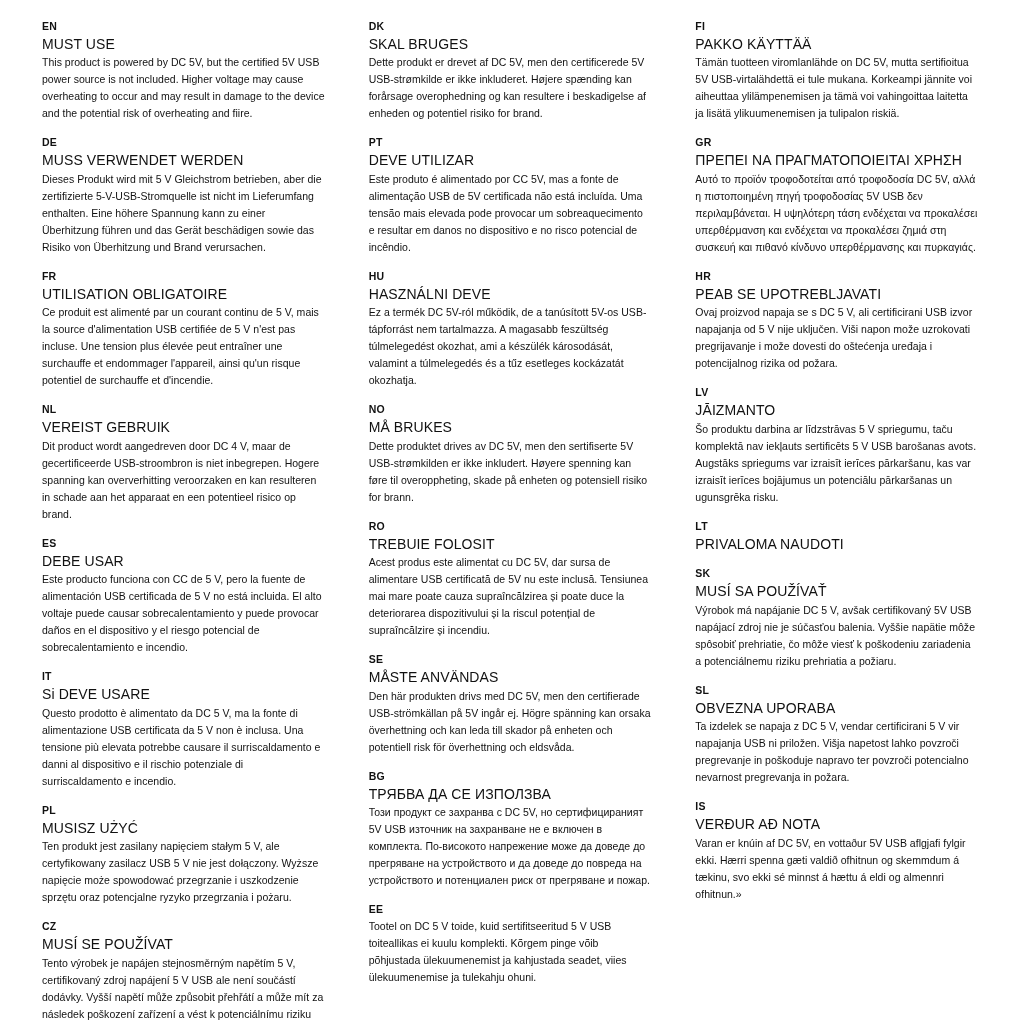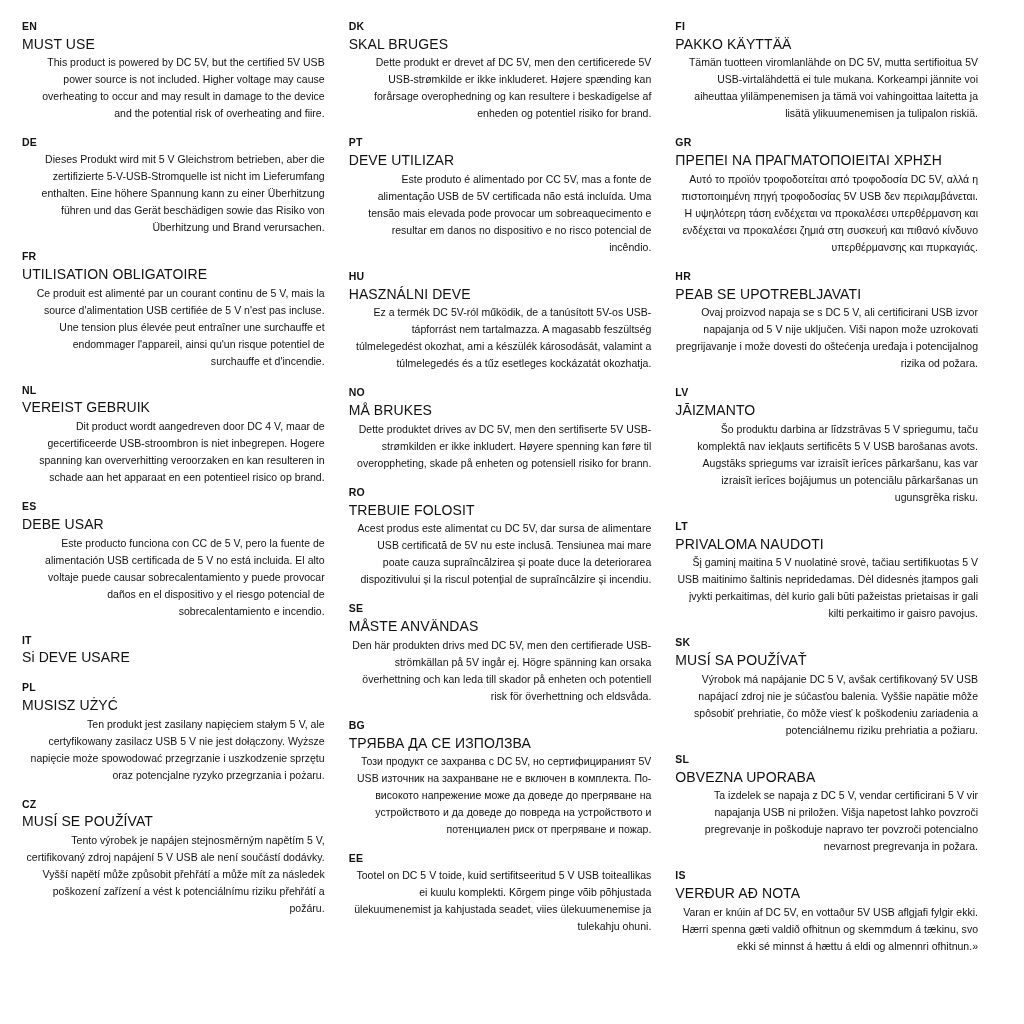--- a/index.html
+++ b/index.html
@@ -20,20 +20,21 @@
     height: 1024px;
     padding: 20px 22px 10px 22px;
     display: flex;
     flex-direction: row;
     gap: 0;
   }
   .column {
     box-sizing: border-box;
     width: 333px;
     padding-right: 24px;
+    margin-left: 20px;
   }
   .entry {
     margin-bottom: 14px;
   }
   .lang-code {
     font-size: 10.5px;
     font-weight: bold;
     letter-spacing: 0.2px;
     color: #111;
     margin-bottom: 2px;
@@ -44,56 +45,58 @@
     color: #111;
     margin-bottom: 1px;
     line-height: 1.35;
     letter-spacing: 0.1px;
   }
   .body-text {
     font-size: 10.5px;
     color: #111;
     line-height: 1.62;
     letter-spacing: 0.02px;
-    text-align: right;
+    text-align: left;
   }
 </style>
 </head>
 <body>
 
 <div class="page">
 
   <div class="column">
     <div class="entry">
       <div class="lang-code">EN</div>
       <div class="heading">MUST USE</div>
       <div class="body-text">This product is powered by DC 5V, but the certified 5V USB power source is not included. Higher voltage may cause overheating to occur and may result in damage to the device and the potential risk of overheating and fiire.</div>
     </div>
     <div class="entry">
       <div class="lang-code">DE</div>
+      <div class="heading">MUSS VERWENDET WERDEN</div>
       <div class="body-text">Dieses Produkt wird mit 5 V Gleichstrom betrieben, aber die zertifizierte 5-V-USB-Stromquelle ist nicht im Lieferumfang enthalten. Eine höhere Spannung kann zu einer Überhitzung führen und das Gerät beschädigen sowie das Risiko von Überhitzung und Brand verursachen.</div>
     </div>
     <div class="entry">
       <div class="lang-code">FR</div>
       <div class="heading">UTILISATION OBLIGATOIRE</div>
       <div class="body-text">Ce produit est alimenté par un courant continu de 5 V, mais la source d'alimentation USB certifiée de 5 V n'est pas incluse. Une tension plus élevée peut entraîner une surchauffe et endommager l'appareil, ainsi qu'un risque potentiel de surchauffe et d'incendie.</div>
     </div>
     <div class="entry">
       <div class="lang-code">NL</div>
       <div class="heading">VEREIST GEBRUIK</div>
       <div class="body-text">Dit product wordt aangedreven door DC 4 V, maar de gecertificeerde USB-stroombron is niet inbegrepen. Hogere spanning kan oververhitting veroorzaken en kan resulteren in schade aan het apparaat en een potentieel risico op brand.</div>
     </div>
     <div class="entry">
       <div class="lang-code">ES</div>
       <div class="heading">DEBE USAR</div>
       <div class="body-text">Este producto funciona con CC de 5 V, pero la fuente de alimentación USB certificada de 5 V no está incluida. El alto voltaje puede causar sobrecalentamiento y puede provocar daños en el dispositivo y el riesgo potencial de sobrecalentamiento e incendio.</div>
     </div>
     <div class="entry">
       <div class="lang-code">IT</div>
       <div class="heading">Si DEVE USARE</div>
+      <div class="body-text">Questo prodotto è alimentato da DC 5 V, ma la fonte di alimentazione USB certificata da 5 V non è inclusa. Una tensione più elevata potrebbe causare il surriscaldamento e danni al dispositivo e il rischio potenziale di surriscaldamento e incendio.</div>
     </div>
     <div class="entry">
       <div class="lang-code">PL</div>
       <div class="heading">MUSISZ UŻYĆ</div>
       <div class="body-text">Ten produkt jest zasilany napięciem stałym 5 V, ale certyfikowany zasilacz USB 5 V nie jest dołączony. Wyższe napięcie może spowodować przegrzanie i uszkodzenie sprzętu oraz potencjalne ryzyko przegrzania i pożaru.</div>
     </div>
     <div class="entry">
       <div class="lang-code">CZ</div>
       <div class="heading">MUSÍ SE POUŽÍVAT</div>
       <div class="body-text">Tento výrobek je napájen stejnosměrným napětím 5 V, certifikovaný zdroj napájení 5 V USB ale není součástí dodávky. Vyšší napětí může způsobit přehřátí a může mít za následek poškození zařízení a vést k potenciálnímu riziku přehřátí a požáru.</div>
@@ -159,21 +162,20 @@
       <div class="body-text">Ovaj proizvod napaja se s DC 5 V, ali certificirani USB izvor napajanja od 5 V nije uključen. Viši napon može uzrokovati pregrijavanje i može dovesti do oštećenja uređaja i potencijalnog rizika od požara.</div>
     </div>
     <div class="entry">
       <div class="lang-code">LV</div>
       <div class="heading">JĀIZMANTO</div>
       <div class="body-text">Šo produktu darbina ar līdzstrāvas 5 V spriegumu, taču komplektā nav iekļauts sertificēts 5 V USB barošanas avots. Augstāks spriegums var izraisīt ierīces pārkaršanu, kas var izraisīt ierīces bojājumus un potenciālu pārkaršanas un ugunsgrēka risku.</div>
     </div>
     <div class="entry">
       <div class="lang-code">LT</div>
       <div class="heading">PRIVALOMA NAUDOTI</div>
-      <div class="body-text">Šį gaminį maitina 5 V nuolatinė srovė, tačiau sertifikuotas 5 V USB maitinimo šaltinis nepridedamas. Dėl didesnės įtampos gali įvykti perkaitimas, dėl kurio gali būti pažeistas prietaisas ir gali kilti perkaitimo ir gaisro pavojus.</div>
     </div>
     <div class="entry">
       <div class="lang-code">SK</div>
       <div class="heading">MUSÍ SA POUŽÍVAŤ</div>
       <div class="body-text">Výrobok má napájanie DC 5 V, avšak certifikovaný 5V USB napájací zdroj nie je súčasťou balenia. Vyššie napätie môže spôsobiť prehriatie, čo môže viesť k poškodeniu zariadenia a potenciálnemu riziku prehriatia a požiaru.</div>
     </div>
     <div class="entry">
       <div class="lang-code">SL</div>
       <div class="heading">OBVEZNA UPORABA</div>
       <div class="body-text">Ta izdelek se napaja z DC 5 V, vendar certificirani 5 V vir napajanja USB ni priložen. Višja napetost lahko povzroči pregrevanje in poškoduje napravo ter povzroči potencialno nevarnost pregrevanja in požara.</div>

